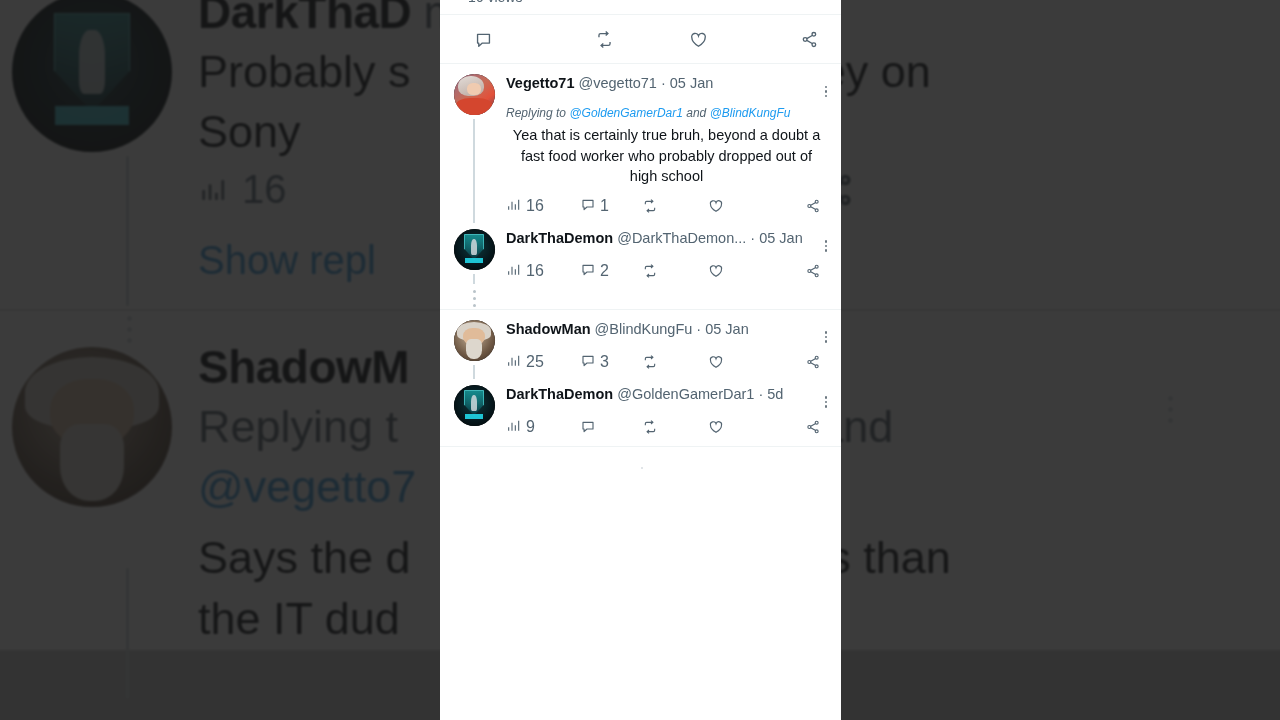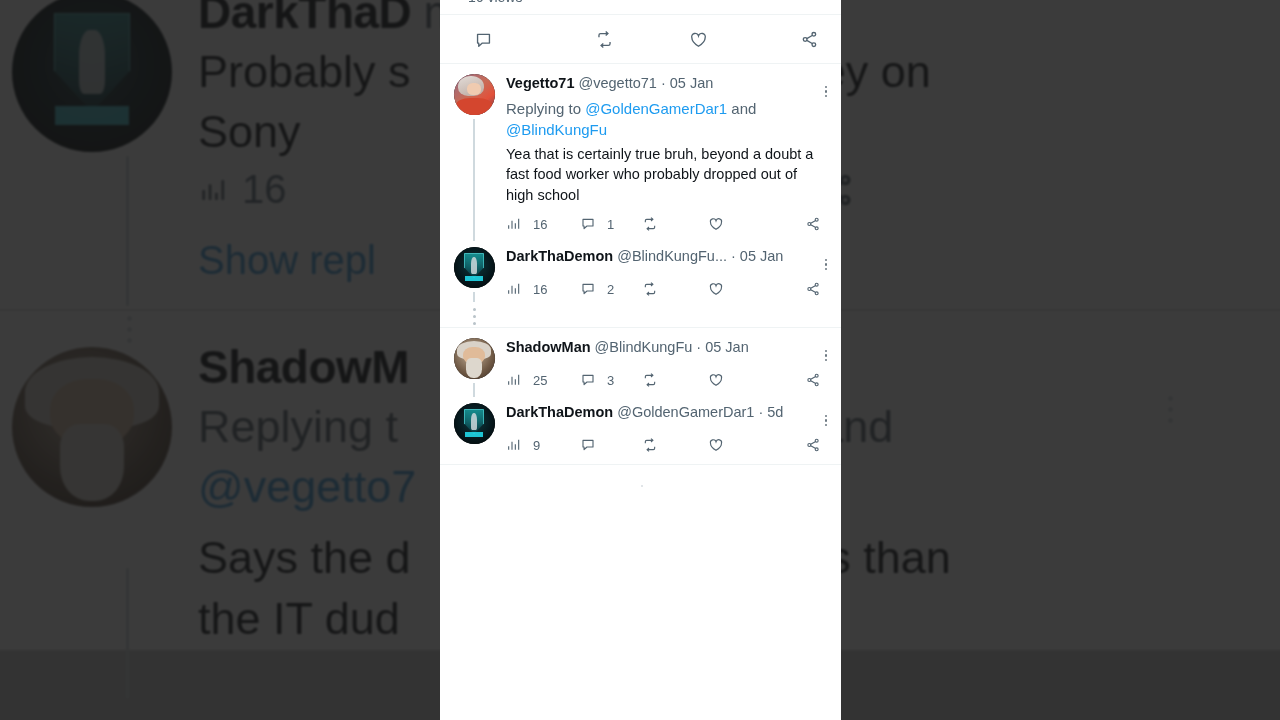--- a/index.html
+++ b/index.html
@@ -141,38 +141,39 @@
   .dot { color: #536471; font-size: 14.5px; }
   .date { color: #536471; font-size: 14.5px; }
   .more {
     margin-left: auto; color: #536471; font-size: 15px; line-height: 1;
     letter-spacing: 0; padding-left: 6px;
   }
   .more-glyph { display:flex; flex-direction:column; gap:2px; align-items:center; padding-top:3px;}
   .more-glyph i { width:2.5px;height:2.5px;border-radius:50%;background:#6b7780;display:block;}
 
   .replying {
-    color: #536471; font-size: 15px; line-height: 1.42;
-    margin-top: 1px;
+    color: #536471; font-size: 12px; line-height: 1.42;
+    margin-top: 8px;
+    font-style: italic;
   }
   .replying a { color: #1d9bf0; text-decoration: none; }
 
   .content {
     font-size: 14.5px; line-height: 1.42; margin-top: 3px;
-    color: #0f1419; word-wrap: break-word;
+    color: #0f1419; word-wrap: break-word; text-align: center;
   }
 
   .metrics {
     display: flex; align-items: center;
     height: 34px; margin-top: 2px;
     padding-right: 6px;
   }
   .metrics .m {
-    display: flex; align-items: flex-end; gap: 11px;
-    color: #536471; font-size: 13px;
+    display: flex; align-items: flex-start; gap: 4px;
+    color: #536471; font-size: 16px;
   }
   .metrics .m1 { flex: 0 0 74px; }
   .metrics .m2 { flex: 0 0 62px; }
   .metrics .m3 { flex: 0 0 66px; }
   .metrics .m4 { flex: 0 0 66px; }
   .metrics .m5 { flex: 1 1 auto; justify-content: flex-end; }
 
   .showreplies {
     color: #1d9bf0; font-size: 14.5px;
     padding: 4px 0 12px 0;
@@ -453,21 +454,21 @@
         <div class="threadline"></div>
         <div class="dotline">
             <i></i>
             <i></i>
             <i></i>
           </div>
       </div>
       <div class="body">
         <div class="headline">
           <span class="uname">DarkThaDemon</span>
-          <span class="handle">@BlindKungFu...</span>
+          <span class="handle">@DarkThaDemon...</span>
           <span class="dot">·</span>
           <span class="date">05 Jan</span>
           <span class="more">
               <span class="more-glyph">
                 <i></i>
                 <i></i>
                 <i></i>
               </span>
             </span>
         </div>

